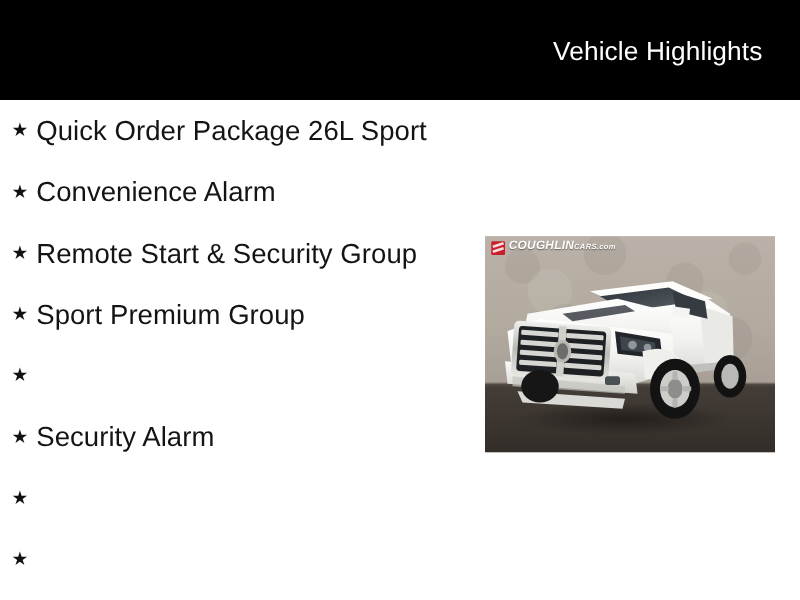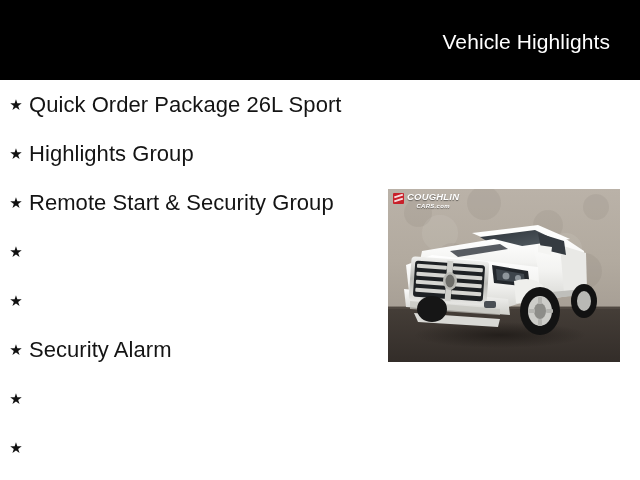--- a/index.html
+++ b/index.html
@@ -126,21 +126,21 @@
   .wm-mark::before {
     left: 1px; top: 2px; width: 9px; height: 1.5px;
     transform: rotate(-18deg);
   }
   .wm-mark::after {
     left: 1px; top: 6px; width: 9px; height: 1.5px;
     transform: rotate(-18deg);
   }
   .wm-text {
     display: flex;
-    flex-direction: column;
+    flex-direction: row;
     line-height: 1;
   }
   .wm-name {
     color: #ffffff;
     font-size: 9.5px;
     font-weight: bold;
     font-style: italic;
     letter-spacing: 0.2px;
     text-shadow: 0 1px 1px rgba(0,0,0,.45);
   }
@@ -166,30 +166,31 @@
 
   <ul class="highlights-list">
 
     <li class="highlight-item">
       <span class="star-icon">★</span>
       <span class="highlight-label">Quick Order Package 26L Sport</span>
     </li>
 
     <li class="highlight-item">
       <span class="star-icon">★</span>
-      <span class="highlight-label">Highlights Group</span>
+      <span class="highlight-label">Convenience Alarm</span>
     </li>
 
     <li class="highlight-item">
       <span class="star-icon">★</span>
       <span class="highlight-label">Remote Start &amp; Security Group</span>
     </li>
 
     <li class="highlight-item">
       <span class="star-icon">★</span>
+      <span class="highlight-label">Sport Premium Group</span>
     </li>
 
     <li class="highlight-item">
       <span class="star-icon">★</span>
     </li>
 
     <li class="highlight-item">
       <span class="star-icon">★</span>
       <span class="highlight-label">Security Alarm</span>
     </li>

